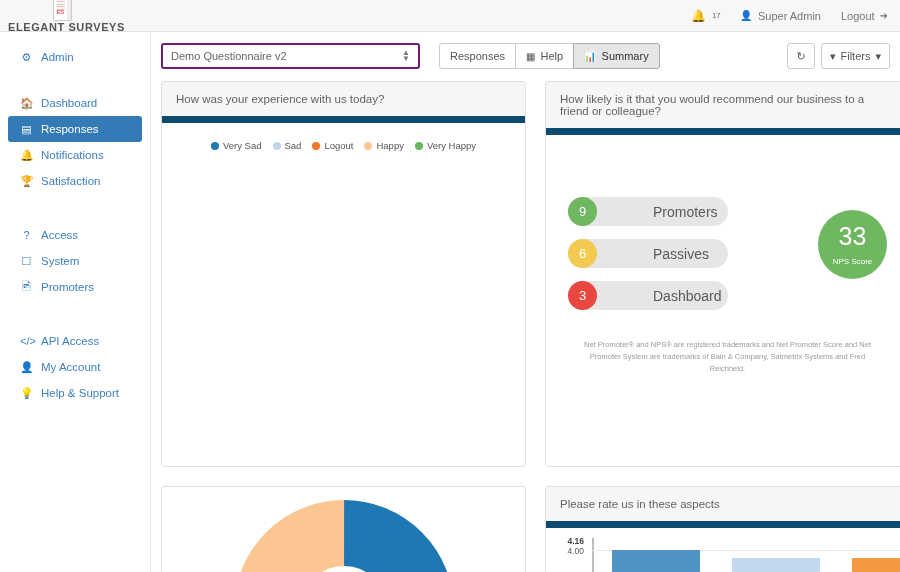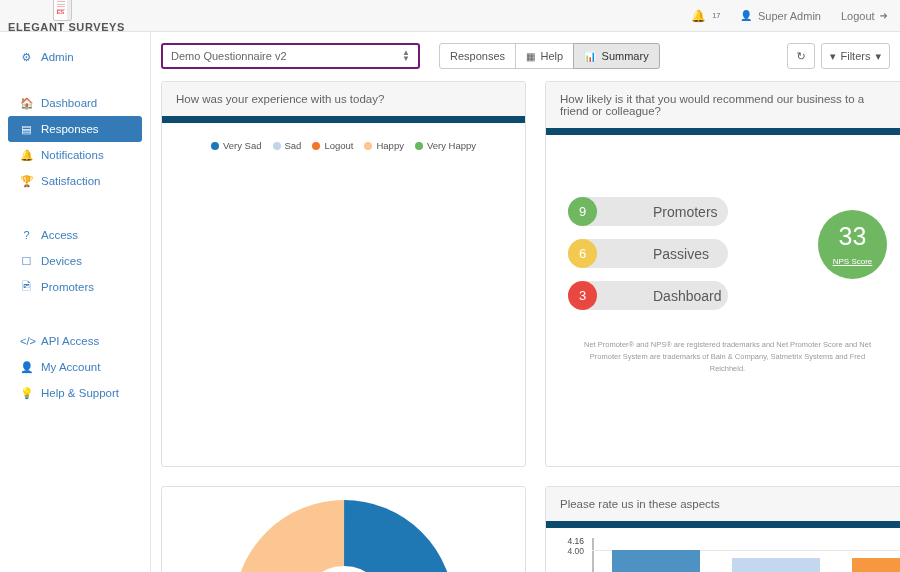--- a/index.html
+++ b/index.html
@@ -186,36 +186,36 @@
     margin-left: auto; display: flex; align-items: flex-start;
     padding-top: 13px;
   }
   .nps-circle {
     width: 69px; height: 69px; border-radius: 50%;
     background: #6fb760; color: #fff;
     display: flex; flex-direction: column;
     align-items: center; justify-content: center;
   }
   .nps-circle .num { font-size: 25px; line-height: 1; }
-  .nps-circle .cap { font-size: 8px; margin-top: 8px; text-decoration: underline; }
+  .nps-circle .cap { font-size: 8px; margin-top: 8px; }
   .nps-foot {
     text-align: center; font-size: 7.5px; color: #9b9b9b;
     line-height: 1.6; padding: 29px 36px 0 36px;
   }
 
   
   .peek-donut { display: flex; justify-content: center; margin-top: 13px; }
 
   
   .bars-area { position: relative; padding: 10px 0 0 0; height: 100px; }
   .axis-labels {
     position: absolute; left: 8px; top: 8px;
     font-size: 8.5px; color: #444; text-align: right; width: 30px;
   }
-  .axis-labels .v1 { font-weight: normal; }
+  .axis-labels .v1 { font-weight: bold; }
   .axis-labels .v2 { color: #555; }
   .bars {
     position: absolute; left: 46px; right: 8px; top: 8px; bottom: 0;
   }
   .axis-line {
     position: absolute; left: 0; top: 2px; bottom: 0; width: 2px; background: #bdbdbd;
   }
   .gridline {
     position: absolute; left: 0; right: 0; height: 1px; background: #e8e8e8;
   }
@@ -283,21 +283,21 @@
   </div>
 
   <div class="nav-gap lg"></div>
 
   <div class="nav-item">
     <span class="ni-icon">?</span>
     <span>Access</span>
   </div>
   <div class="nav-item">
     <span class="ni-icon">☐</span>
-    <span>Devices</span>
+    <span>System</span>
   </div>
   <div class="nav-item">
     <span class="ni-icon">🖻</span>
     <span>Promoters</span>
   </div>
 
   <div class="nav-gap lg"></div>
 
   <div class="nav-item">
     <span class="ni-icon">&lt;/&gt;</span>

